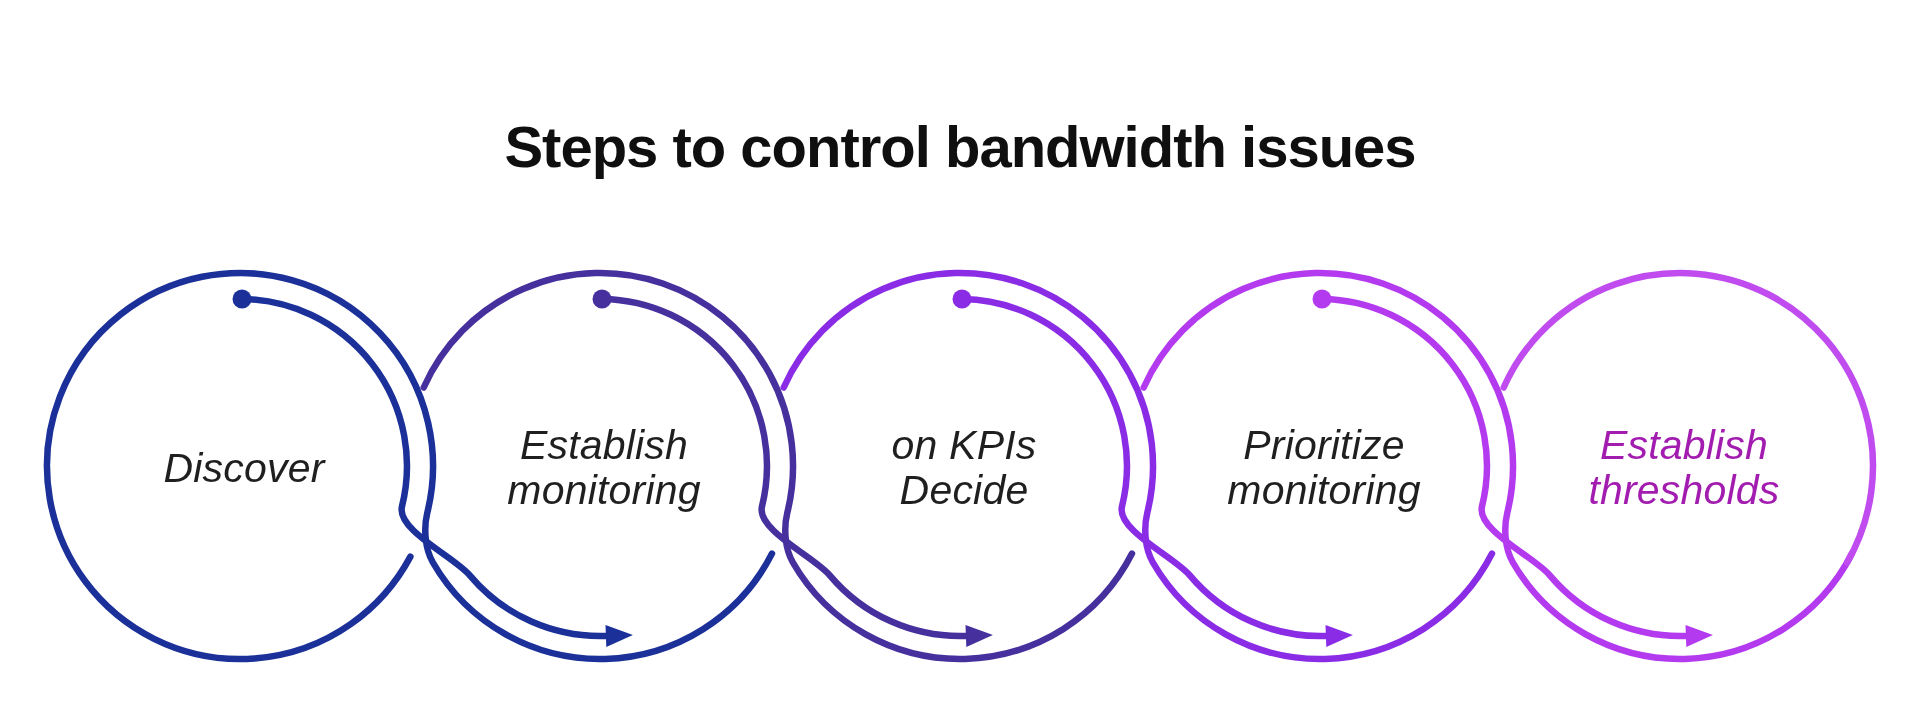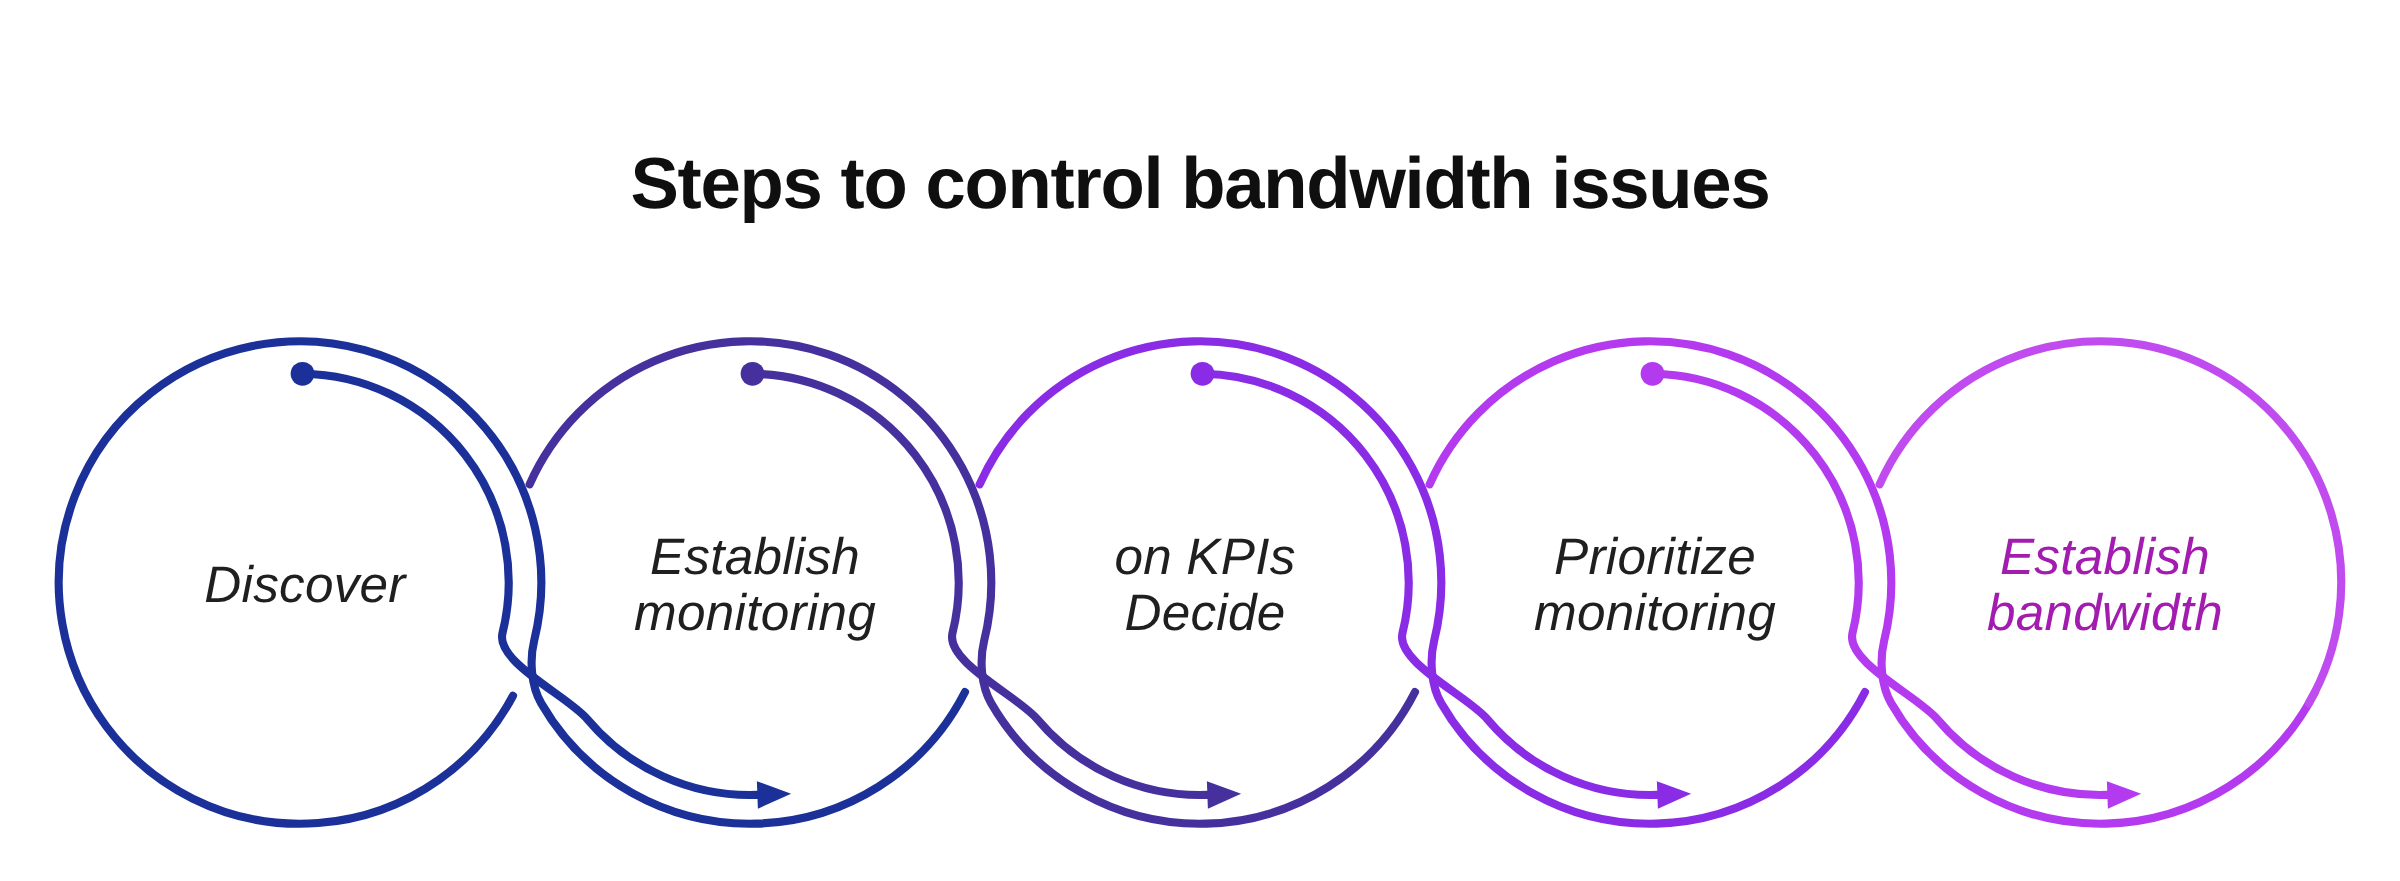--- a/index.html
+++ b/index.html
@@ -83,16 +83,16 @@
       <div class="step-label" style="left: 800px; color: rgb(31, 31, 31);">
         <div>on KPIs</div>
         <div>Decide</div>
       </div>
       <div class="step-label" style="left: 1160px; color: rgb(31, 31, 31);">
         <div>Prioritize</div>
         <div>monitoring</div>
       </div>
       <div class="step-label" style="left: 1520px; color: #a21caf;">
         <div>Establish</div>
-        <div>bandwidth</div>
+        <div>thresholds</div>
       </div>
     </div>
 </div>
 
 </body></html>

